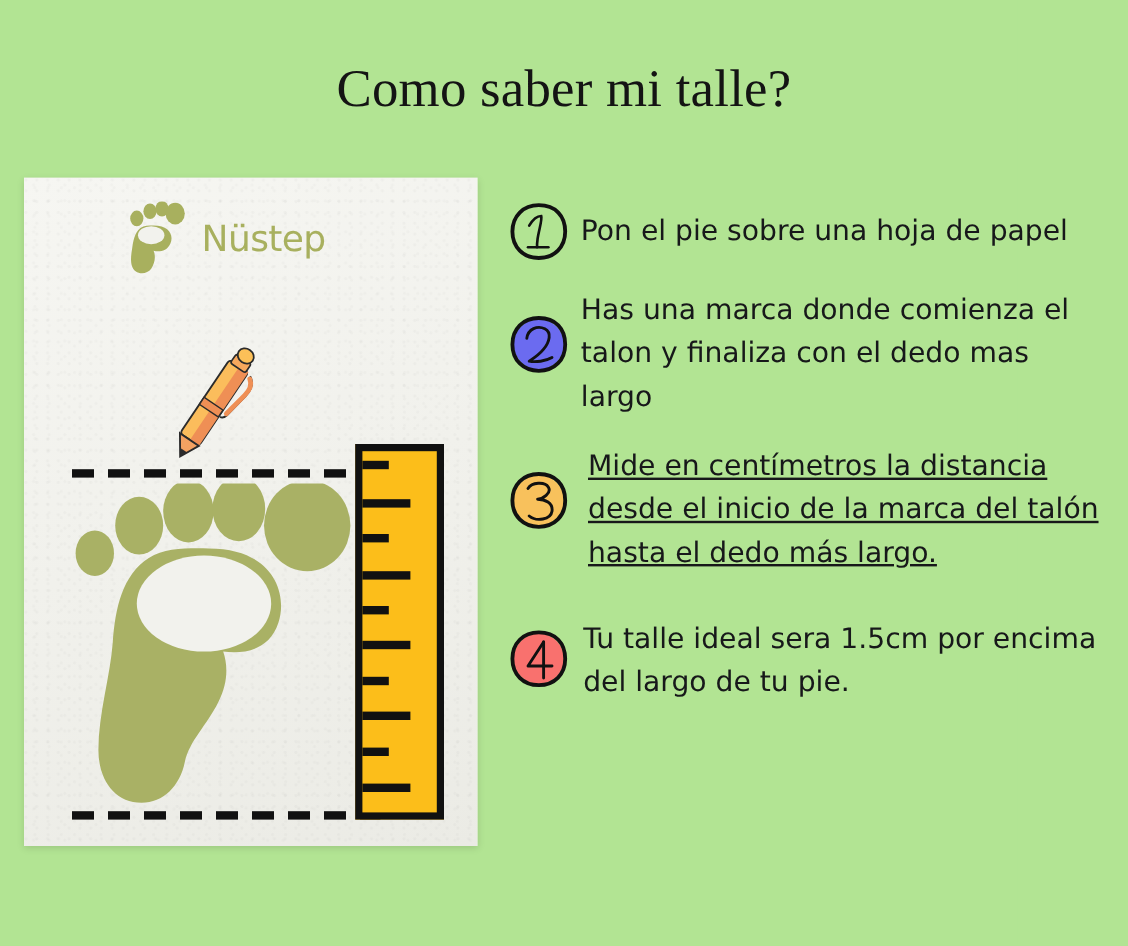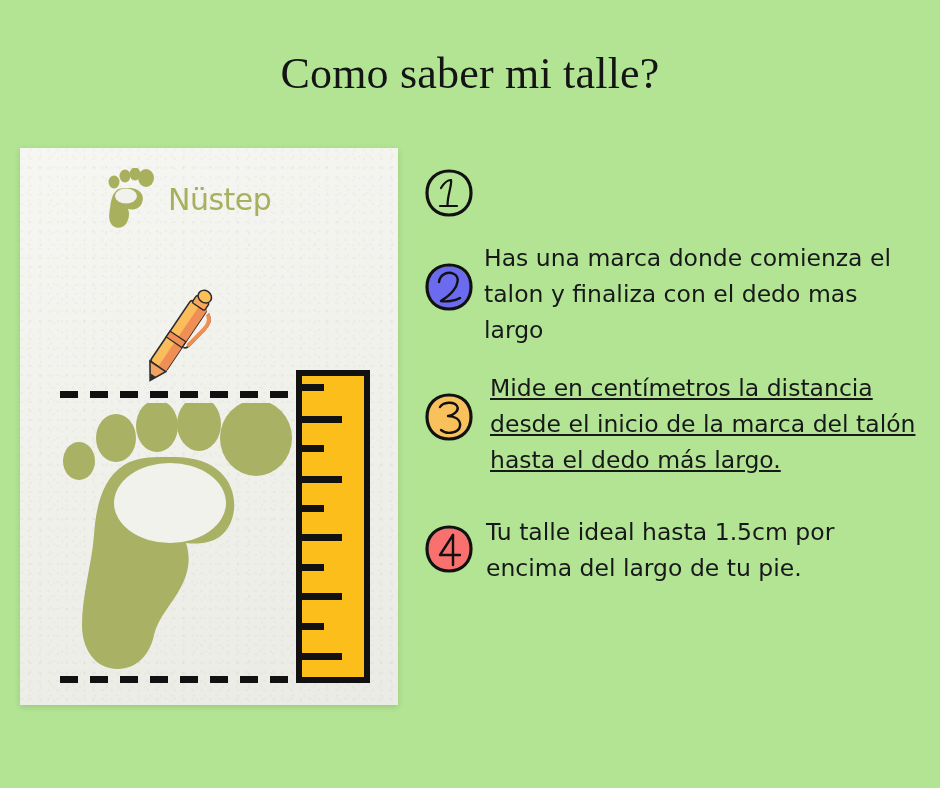--- a/index.html
+++ b/index.html
@@ -237,20 +237,21 @@
   <div id="steps">
 
     <div class="step" id="step-1">
       <div class="step-badge">
         <svg class="badge-circle" viewBox="0 0 50 50">
           <path d="M25 3 C39 3 47 12 47 25 C47 38 38 47 25 47 C12 47 3 38 3 25 C3 12 12 3 25 3 Z" fill="none" stroke="#111" stroke-width="3.2" stroke-linecap="round"></path>
           <path d="M17 20 C20 15 24 12 27 12 C28 15 25 24 24 31 C23.6 34 23.4 36 23.6 38" fill="none" stroke="#111" stroke-width="2.2" stroke-linecap="round"></path>
           <path d="M16 38 L33 38" fill="none" stroke="#111" stroke-width="2.2" stroke-linecap="round"></path>
         </svg>
       </div>
+      <div class="step-text">Pon el pie sobre una hoja de papel</div>
     </div>
 
     <div class="step" id="step-2">
       <div class="step-badge">
         <svg class="badge-circle" viewBox="0 0 50 50">
           <circle cx="25" cy="25" r="21" fill="#6b6bf0"></circle>
           <path d="M25 3 C39 3 47 12 47 25 C47 38 38 47 25 47 C12 47 3 38 3 25 C3 12 12 3 25 3 Z" fill="none" stroke="#111" stroke-width="3.2" stroke-linecap="round"></path>
           <path d="M15 20 C16 12 24 9 30 12 C36 15 34 23 29 29 C25 34 20 37 17 39
                    C22 40 31 39 36 36" fill="none" stroke="#111" stroke-width="2.4" stroke-linecap="round" stroke-linejoin="round"></path>
         </svg>
@@ -272,17 +273,17 @@
 
     <div class="step" id="step-4">
       <div class="step-badge">
         <svg class="badge-circle" viewBox="0 0 50 50">
           <circle cx="25" cy="25" r="21" fill="#f9716e"></circle>
           <path d="M25 3 C39 3 47 12 47 25 C47 38 38 47 25 47 C12 47 3 38 3 25 C3 12 12 3 25 3 Z" fill="none" stroke="#111" stroke-width="3.2" stroke-linecap="round"></path>
           <path d="M29 11 L16 31 L36 31" fill="none" stroke="#111" stroke-width="2.4" stroke-linecap="round" stroke-linejoin="round"></path>
           <path d="M29 11 L29 41" fill="none" stroke="#111" stroke-width="2.4" stroke-linecap="round"></path>
         </svg>
       </div>
-      <div class="step-text">Tu talle ideal hasta 1.5cm por encima del largo de tu pie.</div>
+      <div class="step-text">Tu talle ideal sera 1.5cm por encima del largo de tu pie.</div>
     </div>
 
   </div>
 </div>
 
 </body></html>

